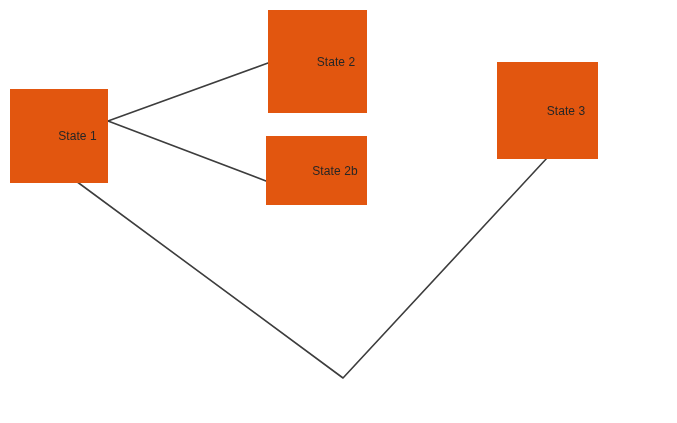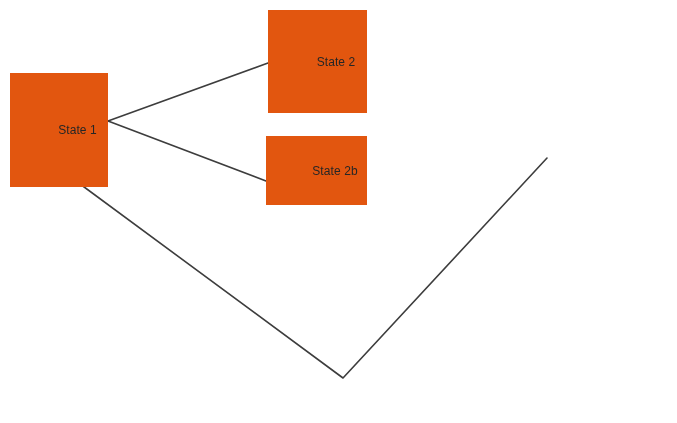--- a/index.html
+++ b/index.html
@@ -36,21 +36,21 @@
     font-family: "Liberation Sans", sans-serif;
     letter-spacing: 0.1px;
     line-height: 1;
     z-index: 2;
     padding-left: 37px;
   }
   .node-label {
     pointer-events: none;
     white-space: nowrap;
   }
-  #node-state1 { left: 10px;  top: 73px;  width: 98px;  height: 114px; }
+  #node-state1 { left: 10px;  top: 89px;  width: 98px;  height: 94px; }
   #node-state2 { left: 268px; top: 10px;  width: 99px;  height: 103px; }
   #node-state2b { left: 266px; top: 136px; width: 101px; height: 69px; }
   #node-state3 { left: 497px; top: 62px;  width: 101px; height: 97px; }
 </style>
 </head>
 <body>
 
 <div id="canvas">
 
   <svg id="edge-layer" viewBox="0 0 677 423" width="677" height="423" xmlns="http://www.w3.org/2000/svg">
@@ -64,14 +64,17 @@
   </div>
 
   <div class="node" id="node-state2">
     <span class="node-label">State 2</span>
   </div>
 
   <div class="node" id="node-state2b">
     <span class="node-label">State 2b</span>
   </div>
 
+  <div class="node" id="node-state3">
+    <span class="node-label">State 3</span>
+  </div>
 
 </div>
 
 </body></html>

